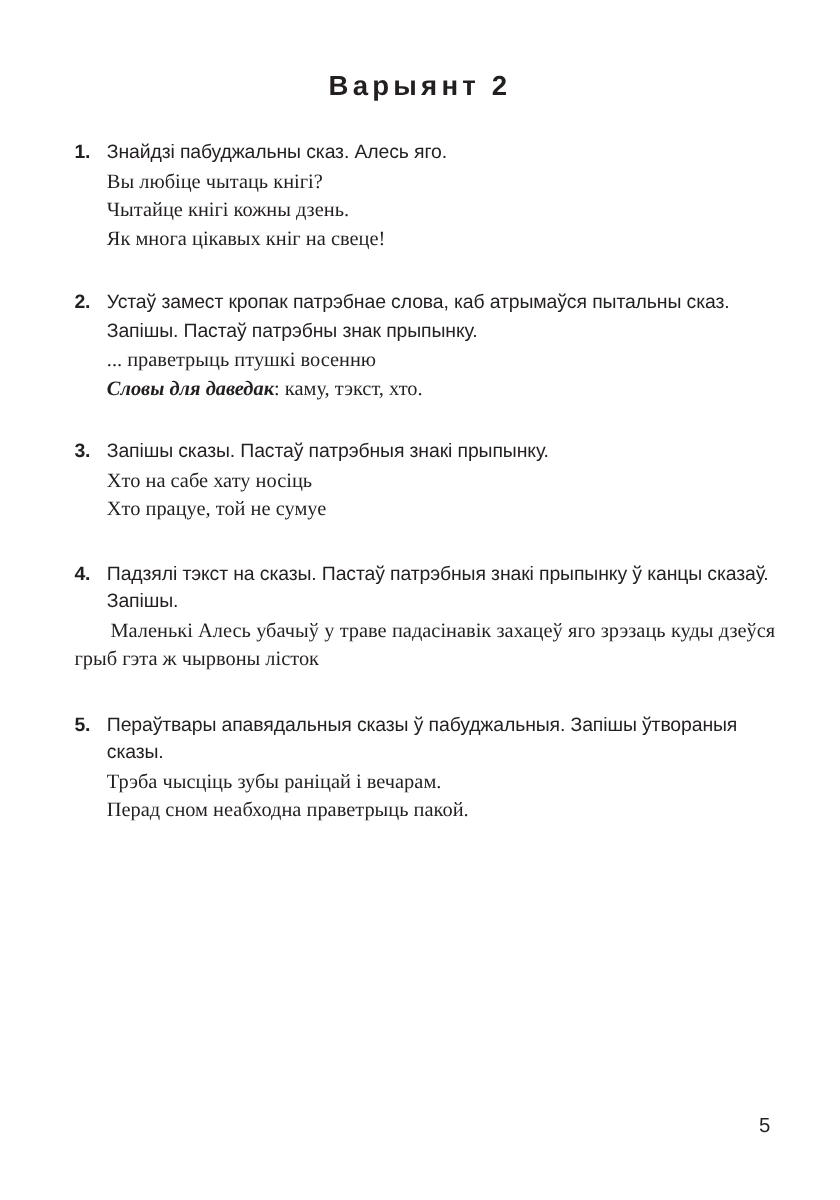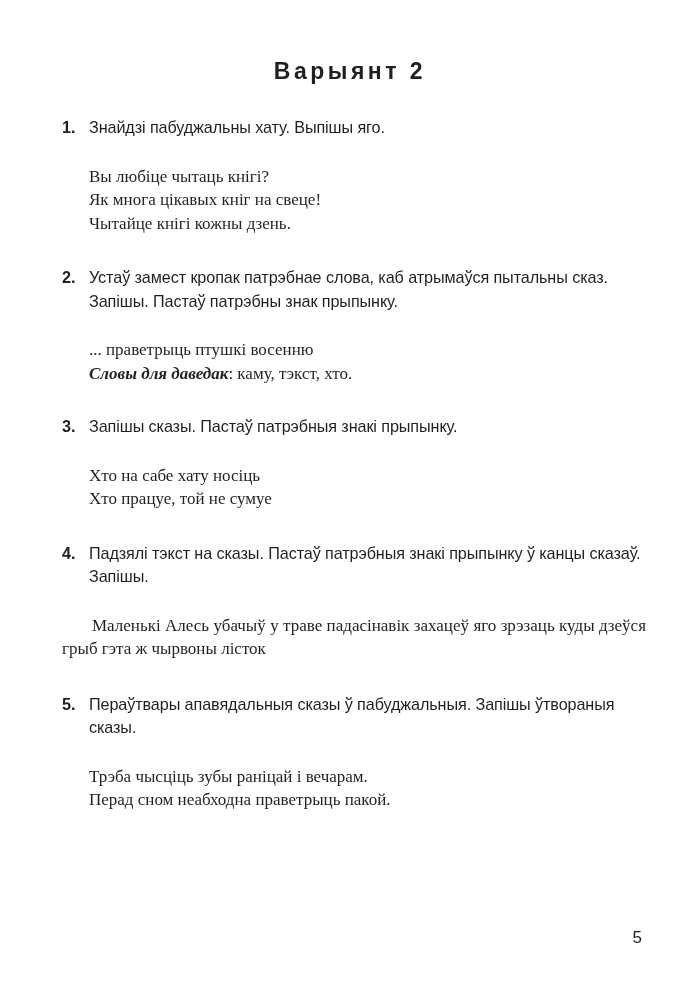--- a/index.html
+++ b/index.html
@@ -45,21 +45,21 @@
   }
   .ex-num {
     position: absolute;
     left: 0;
     top: 0;
     font-weight: bold;
     font-family: "Liberation Sans", sans-serif;
     font-size: 16.2px;
   }
   .ex-body {
-    margin-top: 25px;
+    margin-top: 0;
     padding-left: 27px;
     font-family: "Liberation Serif", serif;
     font-size: 17px;
     line-height: 23.5px;
     color: #231f20;
   }
   .ex-body .line {
     white-space: pre;
   }
   .ex-body.para {
@@ -95,26 +95,26 @@
 
 <div class="page">
 
   <h1 class="page-title">Варыянт 2</h1>
 
   <div class="content">
 
     <div class="exercise ex-1">
       <div class="ex-instruction">
         <span class="ex-num">1.</span>
-        <span>Знайдзі пабуджальны хату. Выпішы яго.</span>
+        <span>Знайдзі пабуджальны сказ. Алесь яго.</span>
       </div>
       <div class="ex-body">
         <div class="line">Вы любіце чытаць кнігі?</div>
+        <div class="line">Чытайце кнігі кожны дзень.</div>
         <div class="line">Як многа цікавых кніг на свеце!</div>
-        <div class="line">Чытайце кнігі кожны дзень.</div>
       </div>
     </div>
 
     <div class="exercise ex-2">
       <div class="ex-instruction">
         <span class="ex-num">2.</span>
         <span>Устаў замест кропак патрэбнае слова, каб атрымаўся пытальны сказ. Запішы. Пастаў патрэбны знак прыпынку.</span>
       </div>
       <div class="ex-body">
         <div class="line">... праветрыць птушкі восенню</div>

